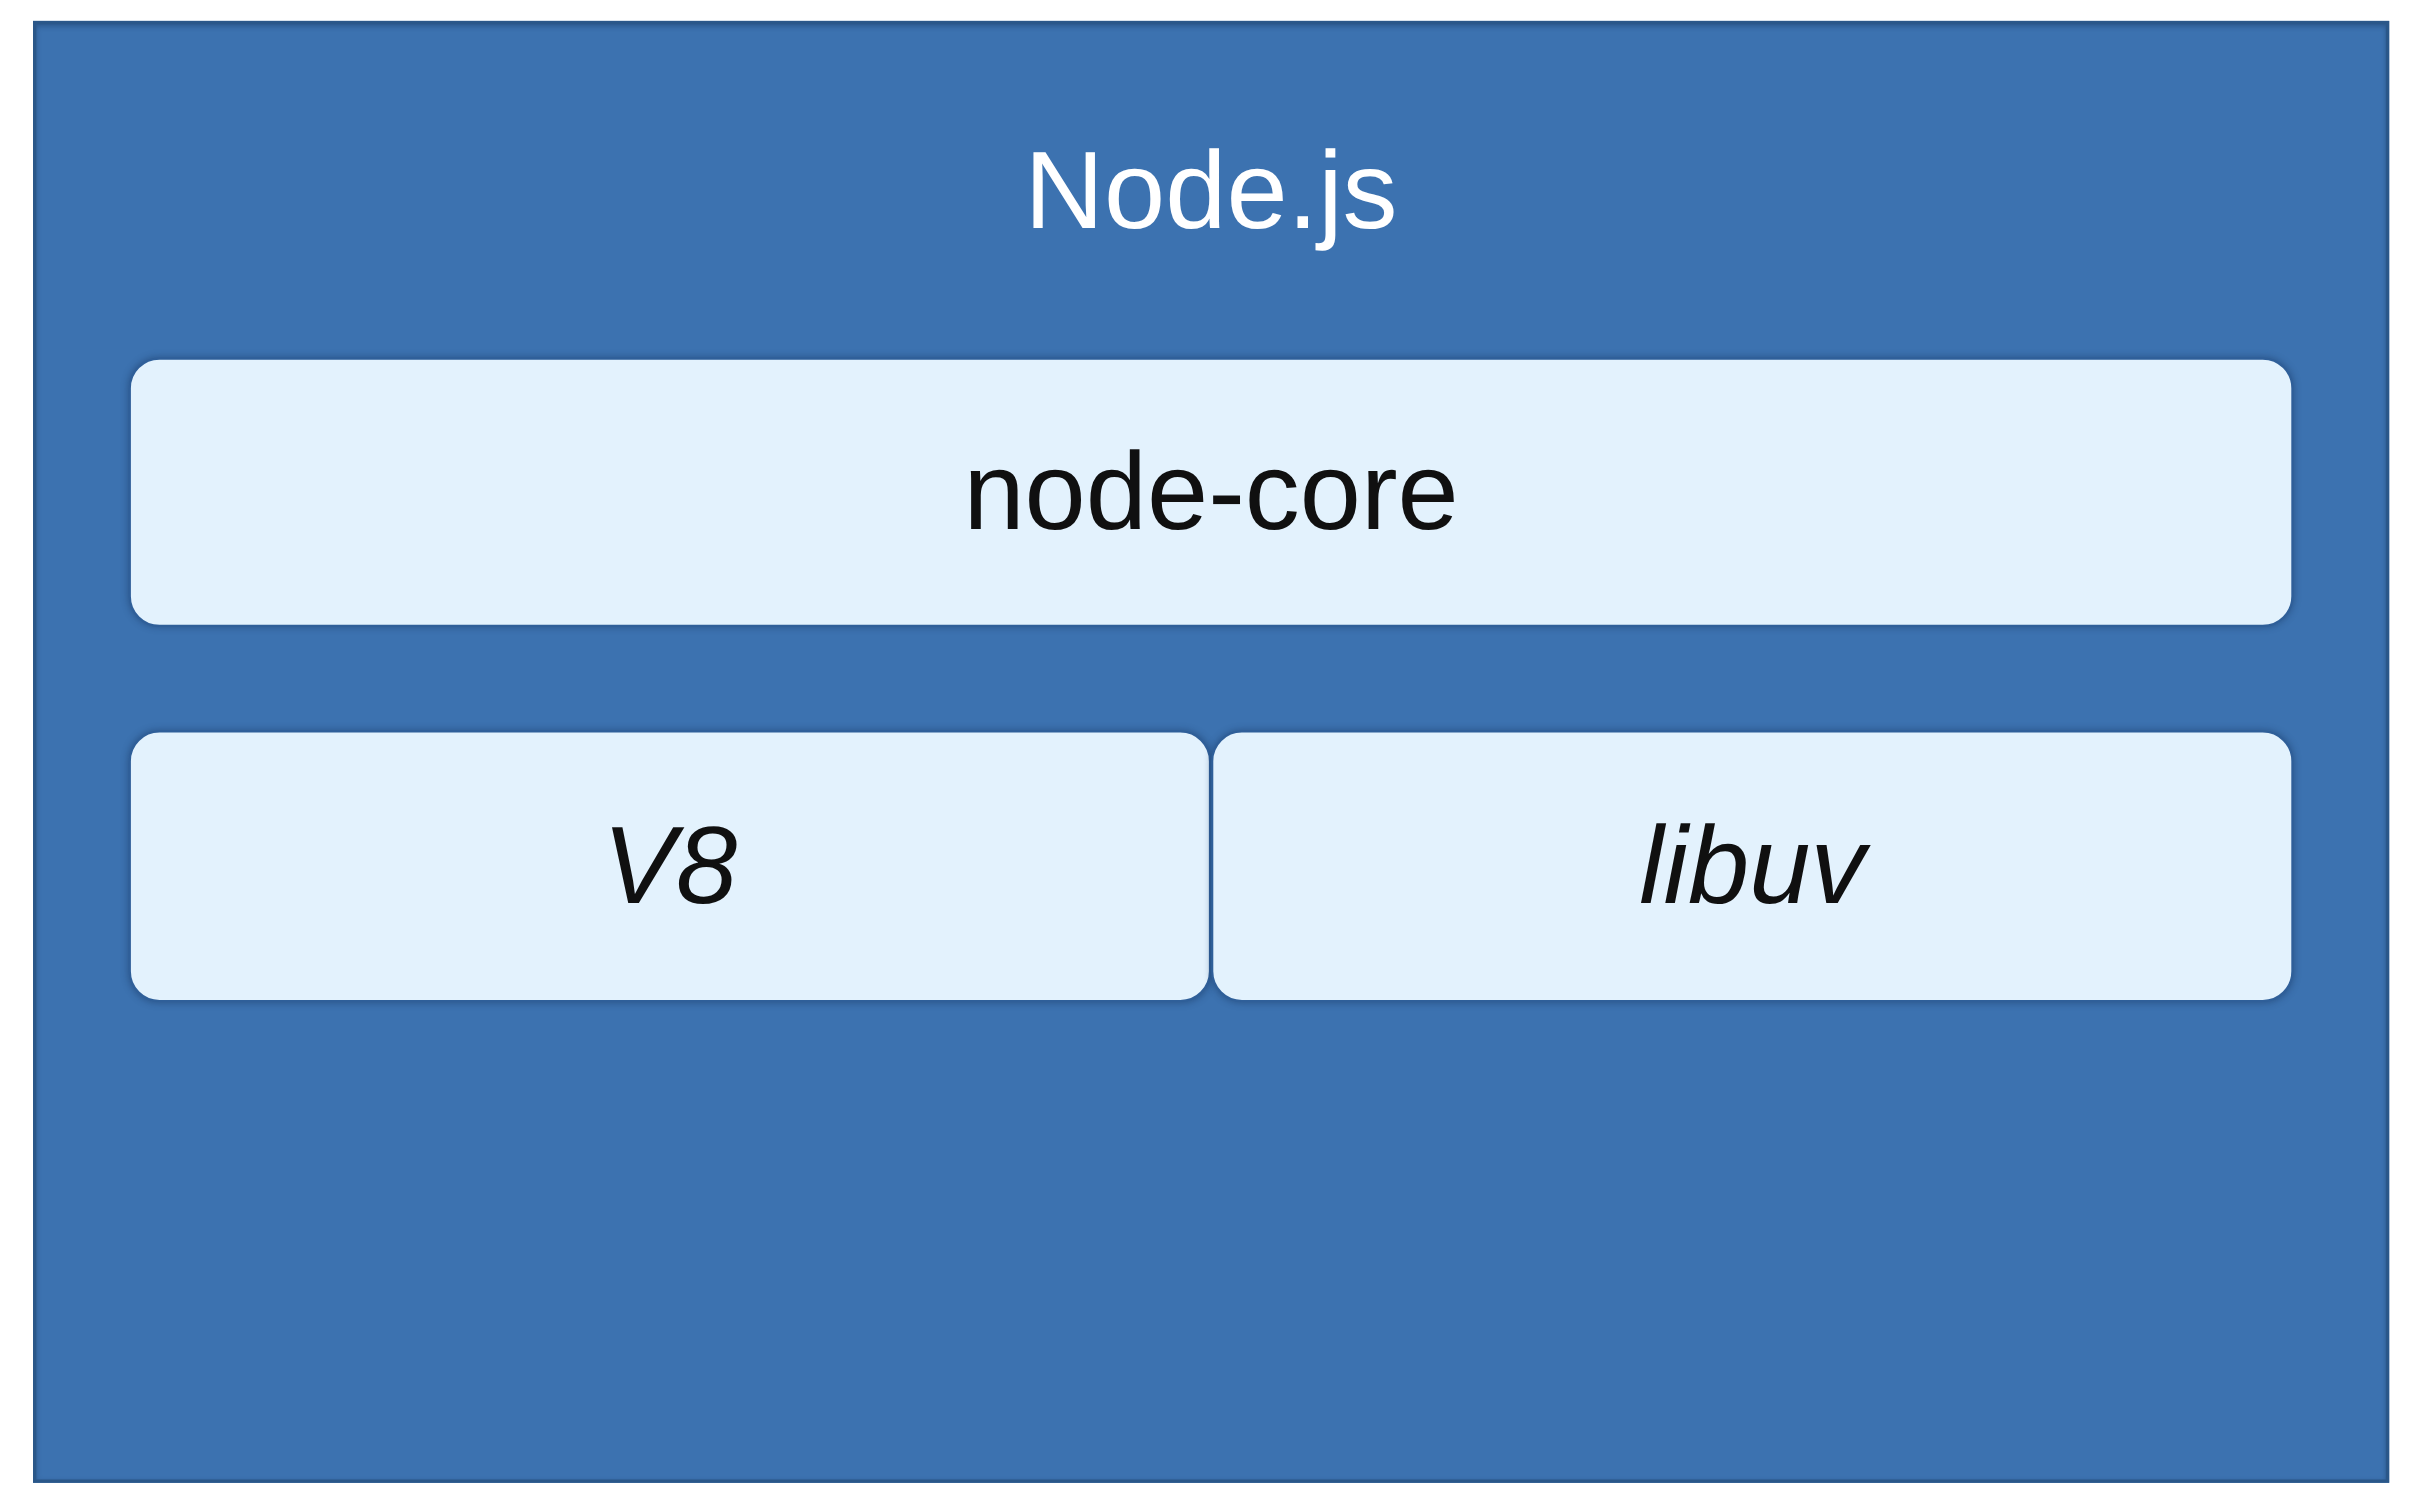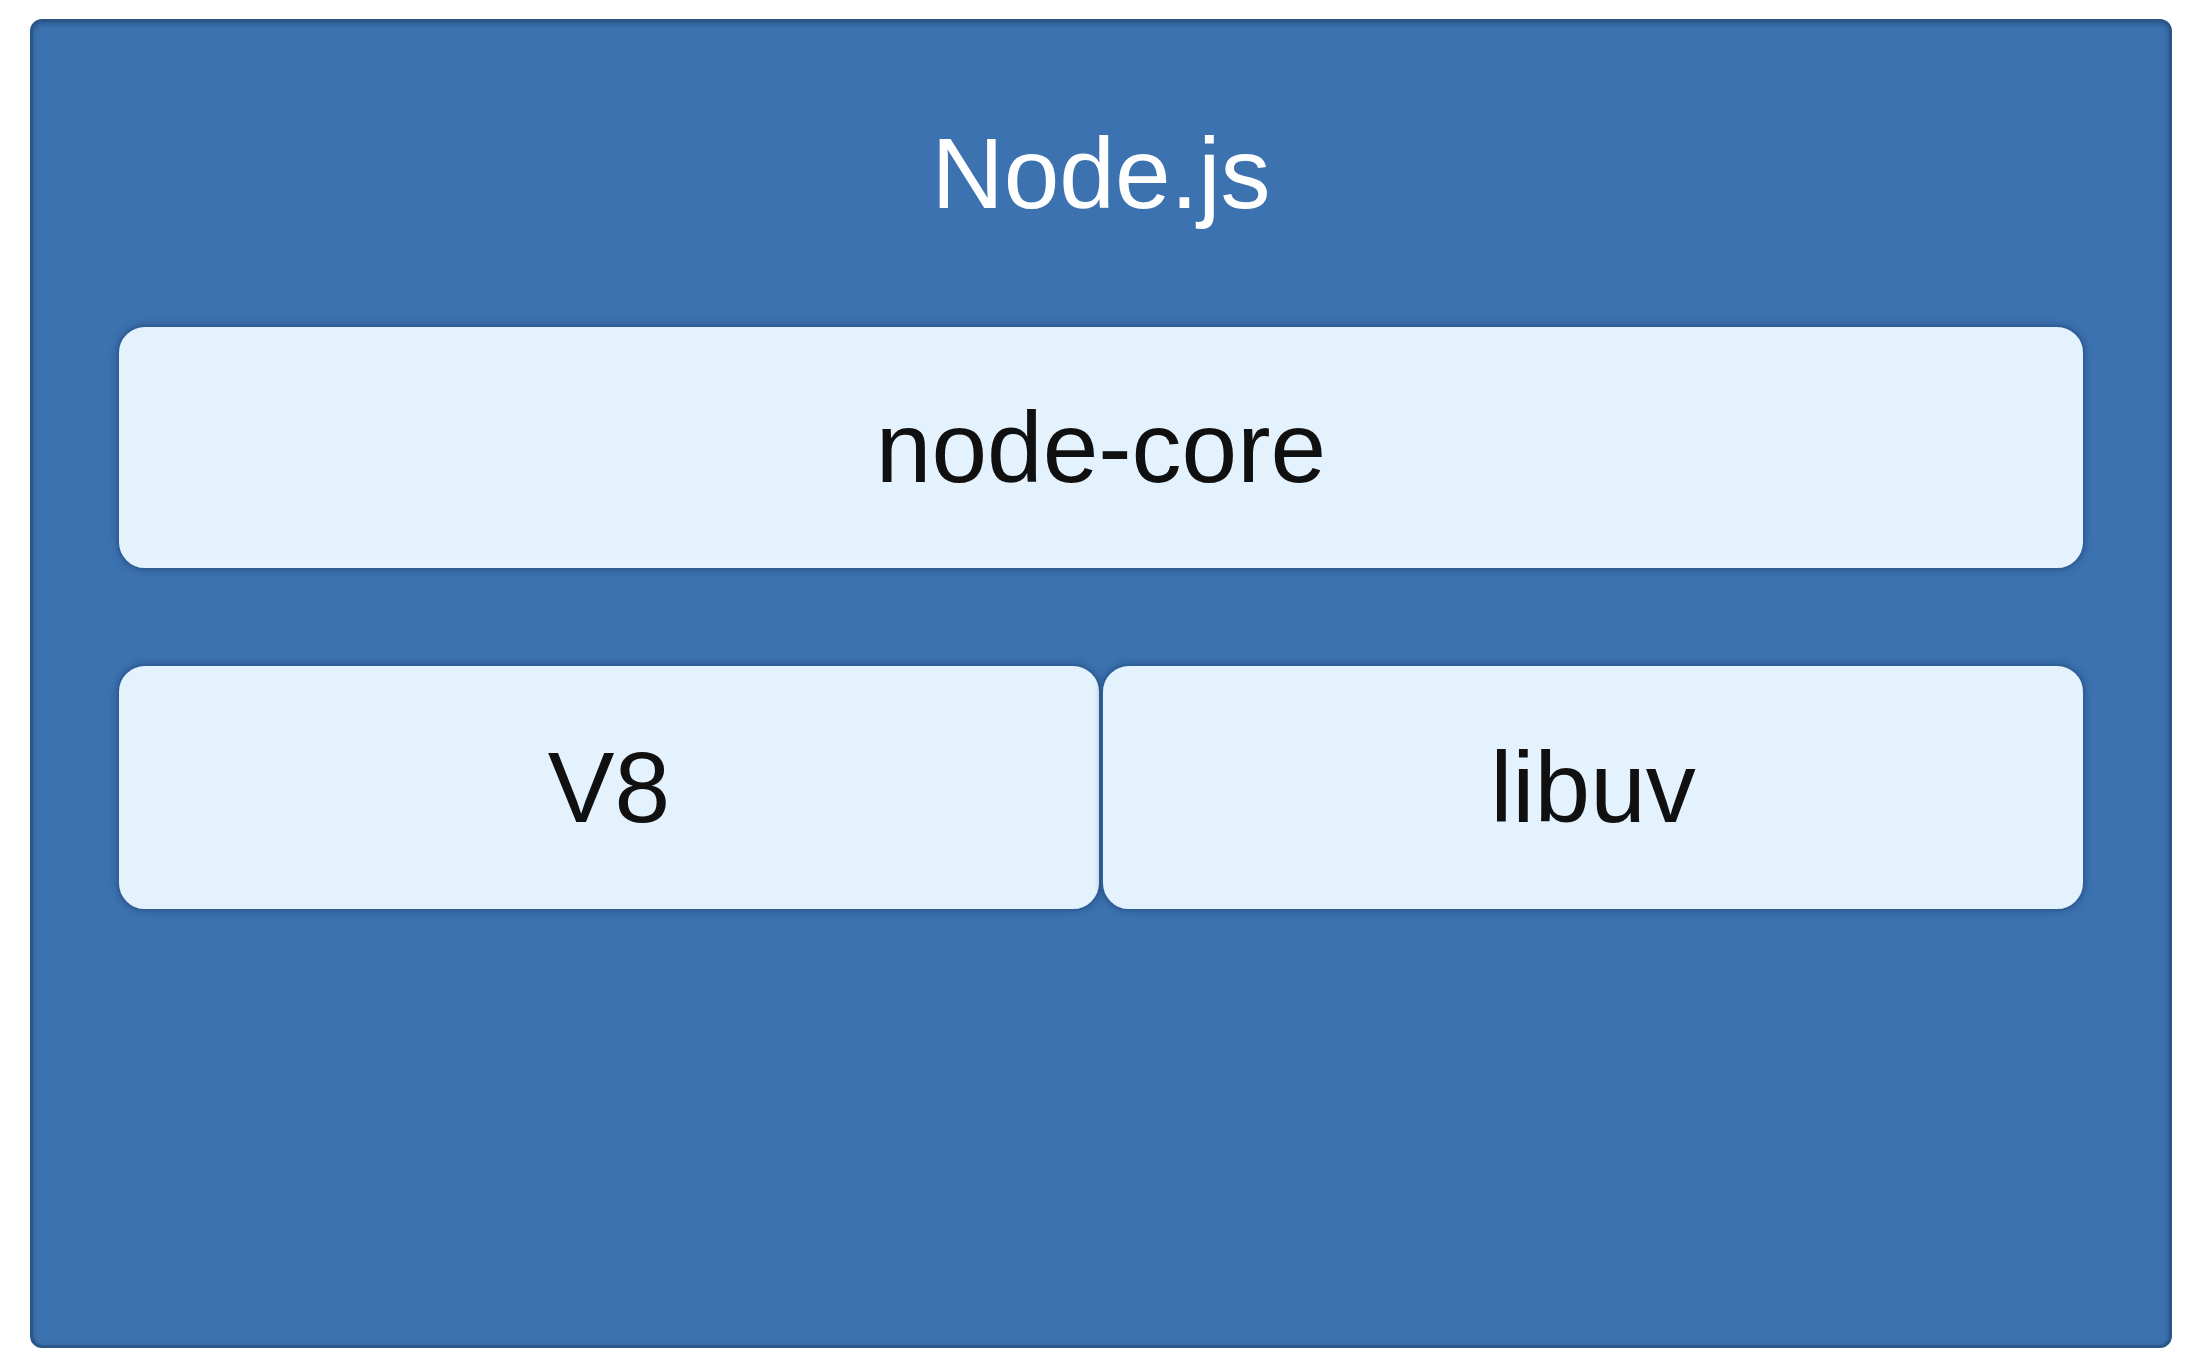--- a/index.html
+++ b/index.html
@@ -22,21 +22,21 @@
     width: 2212px; height: 1372px;
     background: var(--page_background);
     overflow: hidden;
   }
   .panel {
     position: absolute;
     left: 30px; top: 19px;
     width: 2142px; height: 1329px;
     background: var(--container_fill);
     border: 3px solid var(--container_border);
-    border-radius: 12px;
+    border-radius: 0;
     box-shadow: inset 0 2px 5px rgba(15, 40, 75, 0.35);
     display: flex;
     flex-direction: column;
     padding: 0 84px;
   }
   .panel-title {
     height: 303px;
     flex: 0 0 auto;
     display: flex;
     align-items: center;
@@ -58,20 +58,21 @@
   }
   .layer-full {
     height: 245px;
     flex: 0 0 auto;
     margin-bottom: 94px;
   }
   .layer-row {
     height: 247px;
     flex: 0 0 auto;
     display: flex;
+    font-style: italic;
   }
   .layer-half { flex: 1 1 0; }
 </style>
 </head>
 <body>
 
 <div class="page">
   <div class="panel">
 
     <div class="panel-title">Node.js</div>

